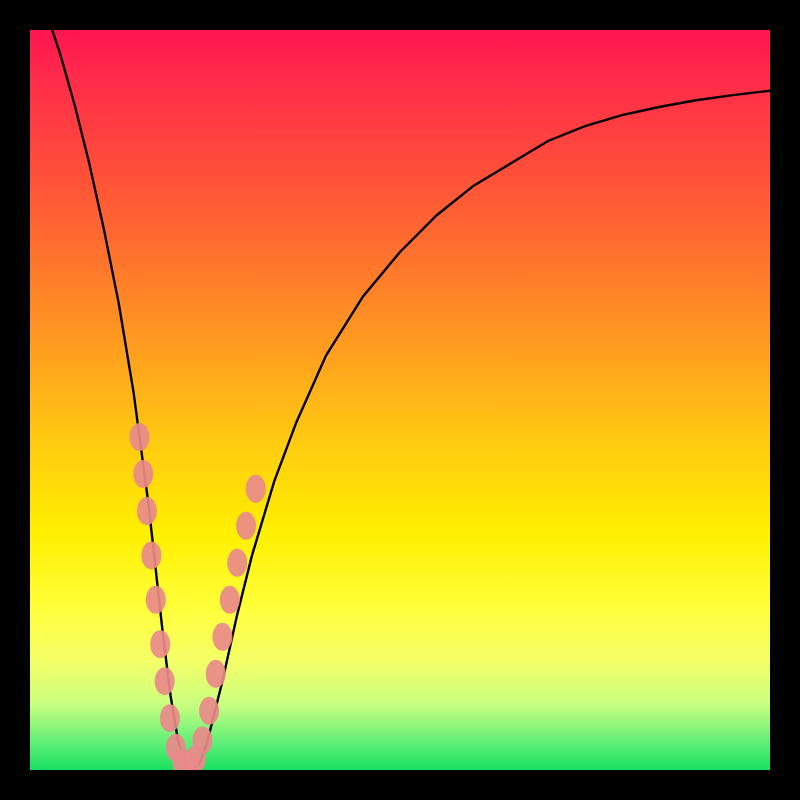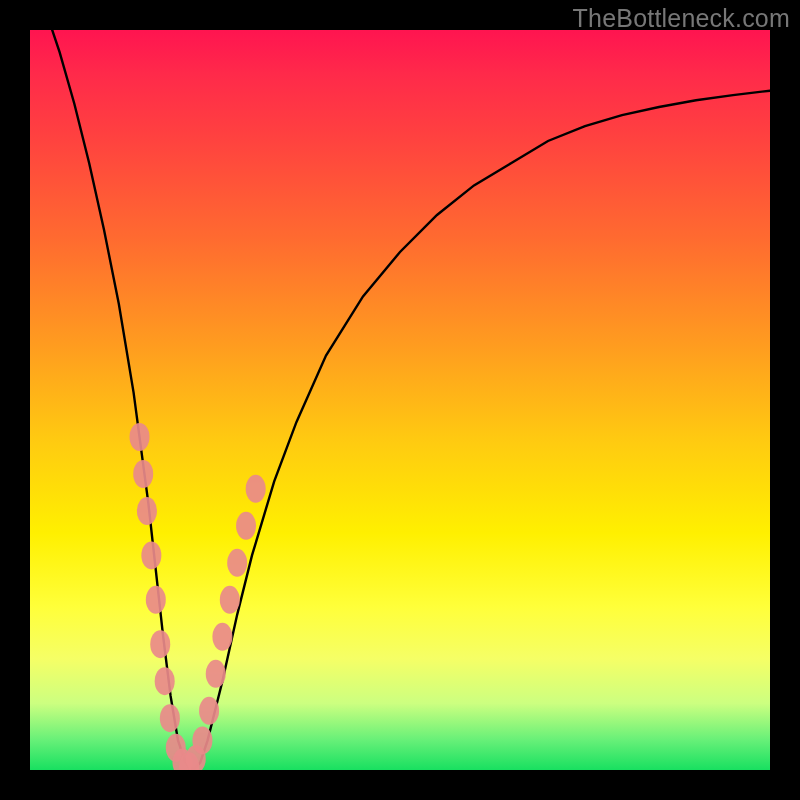--- a/index.html
+++ b/index.html
@@ -62,21 +62,20 @@
     inset: 0;
     width: 740px;
     height: 740px;
     overflow: visible;
   }
 </style>
 </head>
 <body>
 
 <div class="frame">
-  <div class="watermark">TheBottleneck.com</div>
 
   <div class="plot-area">
     <div class="gradient-bg"></div>
     <svg class="curve" viewBox="0 0 740 740" preserveAspectRatio="none">
       <path id="curve-path" fill="none" stroke="#000" stroke-width="2.4" stroke-linecap="round" d="M0.00 -59.20 L14.80 -22.20 L29.60 22.20 L44.40 74.00 L59.20 133.20 L74.00 199.80 L88.80 273.80 L103.60 362.60 L118.40 473.60 L125.80 540.20 L133.20 606.80 L140.60 666.00 L148.00 710.40 L155.40 732.60 L162.80 740.00 L170.20 732.60 L177.60 710.40 L192.40 651.20 L207.20 584.60 L222.00 525.40 L244.20 451.40 L266.40 392.20 L296.00 325.60 L333.00 266.40 L370.00 222.00 L407.00 185.00 L444.00 155.40 L481.00 133.20 L518.00 111.00 L555.00 96.20 L592.00 85.10 L629.00 76.96 L666.00 70.30 L703.00 65.12 L740.00 60.68"></path>
       <g id="markers">
           <ellipse cx="109.52" cy="407.00" rx="10" ry="14" fill="#e98a8a" fill-opacity="0.92"></ellipse>
           <ellipse cx="113.22" cy="444.00" rx="10" ry="14" fill="#e98a8a" fill-opacity="0.92"></ellipse>
           <ellipse cx="116.92" cy="481.00" rx="10" ry="14" fill="#e98a8a" fill-opacity="0.92"></ellipse>
           <ellipse cx="121.36" cy="525.40" rx="10" ry="14" fill="#e98a8a" fill-opacity="0.92"></ellipse>

